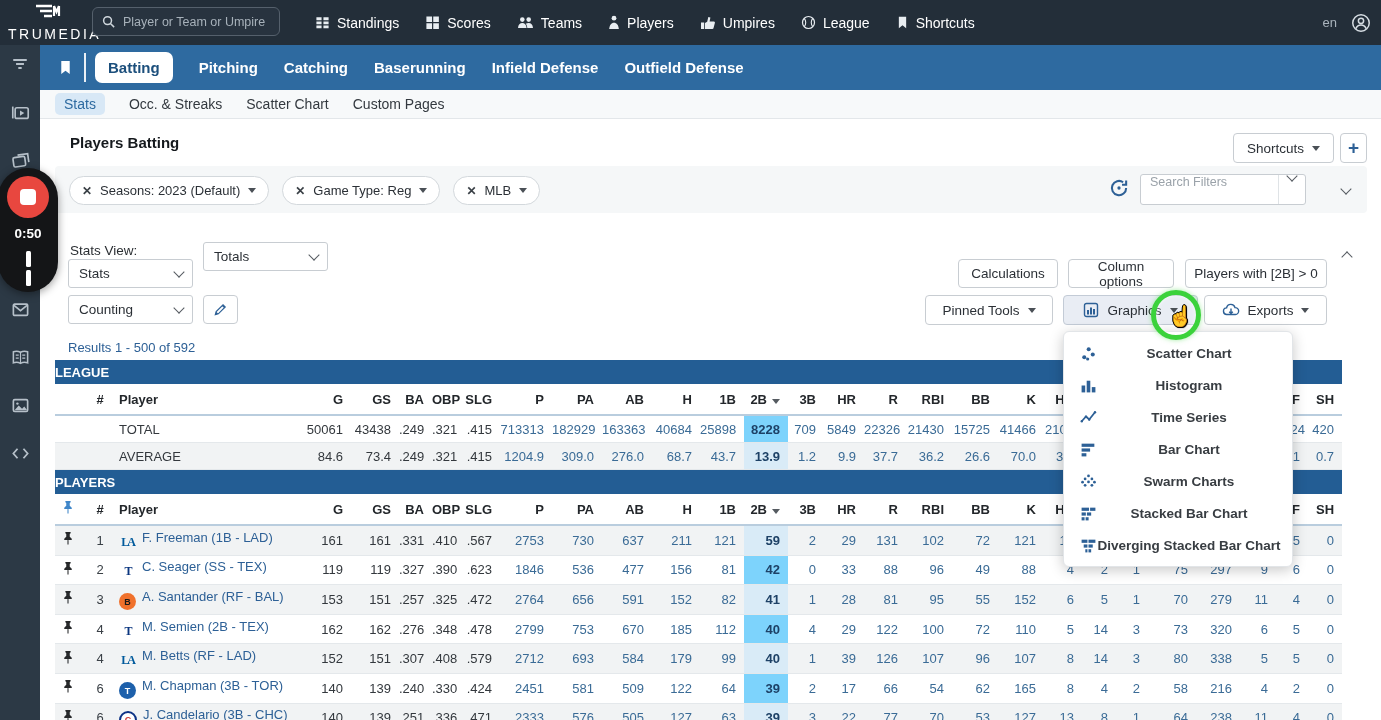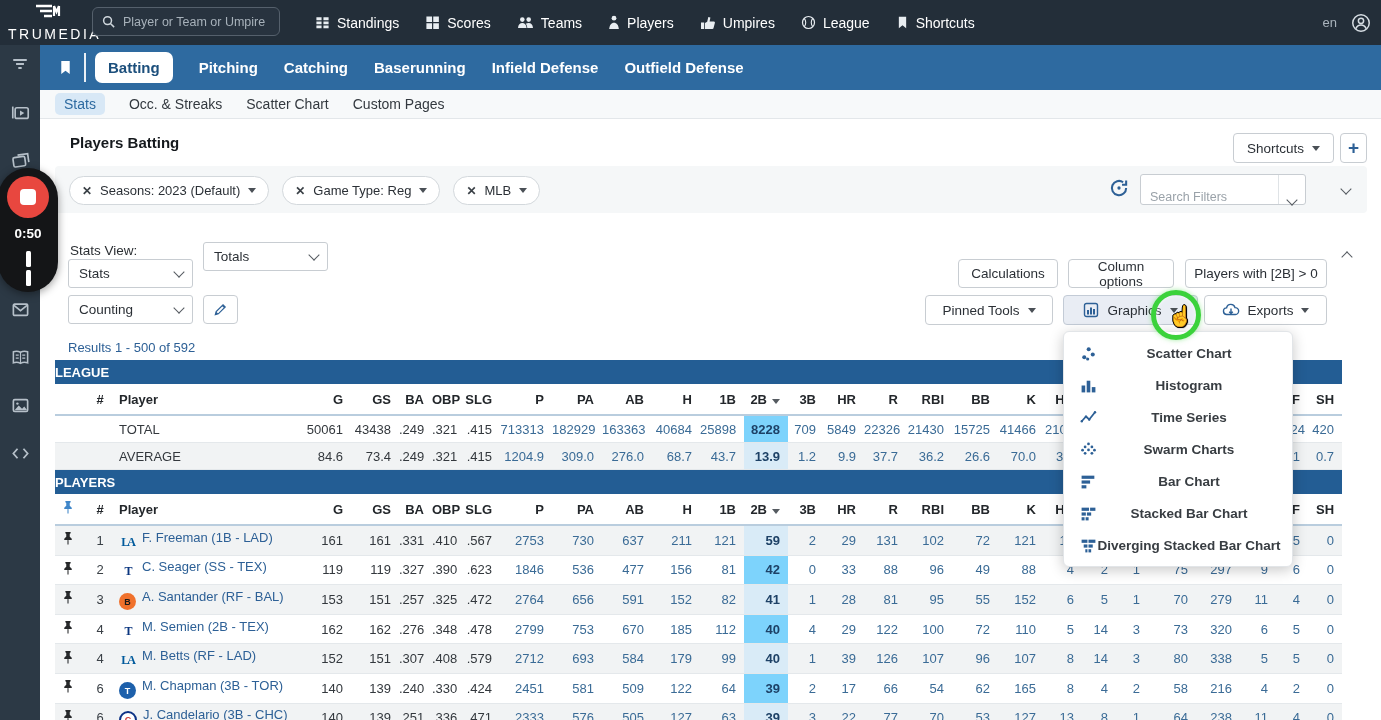--- a/index.html
+++ b/index.html
@@ -52,21 +52,21 @@
   .btn{background:#fff;border:1px solid #c8cdd2;border-radius:4px;font-family:inherit;font-size:13.5px;color:#2b3036;cursor:pointer;display:flex;align-items:center;justify-content:center;gap:8px;box-sizing:border-box;}
   #shortcuts-btn{position:absolute;left:1233px;top:133px;width:101px;height:30px;}
   #add-page-btn{position:absolute;left:1340px;top:133px;width:27px;height:30px;color:#2d6096;font-size:19px;font-weight:bold;}
 
   
   #filter-panel{position:absolute;left:55px;top:166px;width:1312px;height:47px;background:#f5f7f8;border-radius:4px;}
   .chips{position:absolute;left:14px;top:10px;display:flex;gap:13px;}
   .chip{height:27px;background:#fff;border:1px solid #d3d8dc;border-radius:15px;display:flex;align-items:center;gap:8px;padding:0 12px;font-size:13px;color:#2b3036;cursor:pointer;white-space:nowrap;}
   .chip .x{font-size:12px;color:#3a4046;font-weight:bold;}
   #history-btn{position:absolute;left:1053px;top:11px;color:#2d6096;cursor:pointer;background:none;border:none;padding:0;}
-  #filter-search{position:absolute;left:1085px;top:8px;width:166px;height:31px;background:#fff;border:1px solid #c8cdd2;border-radius:3px;display:flex;align-items:flex-end;box-sizing:border-box;cursor:pointer;}
+  #filter-search{position:absolute;left:1085px;top:8px;width:166px;height:31px;background:#fff;border:1px solid #c8cdd2;border-radius:3px;display:flex;align-items:flex-start;box-sizing:border-box;cursor:pointer;}
   #filter-search .ph{flex:1;color:#9aa2a9;font-size:12.5px;padding-left:9px;}
   #filter-search .sep{width:1px;height:29px;background:#dfe3e6;}
   .chevbox{width:26px;display:flex;align-items:center;justify-content:center;}
   .chev{display:inline-block;width:7px;height:7px;border-right:1.7px solid #555b61;border-bottom:1.7px solid #555b61;transform:rotate(45deg);margin-top:-3px;}
   .chev.up{transform:rotate(-135deg);margin-top:3px;}
   #filter-collapse{position:absolute;left:1281px;top:14px;background:none;border:none;cursor:pointer;}
 
   
   .ctl-label{position:absolute;font-size:13.5px;color:#2b2f33;}
   .select{position:absolute;height:29px;background:#fff;border:1px solid #c8cdd2;border-radius:3px;display:flex;align-items:center;box-sizing:border-box;cursor:pointer;font-size:13.5px;color:#2b3036;}
@@ -808,41 +808,41 @@
             <circle cx="6" cy="7.6" r="1.2" fill="currentColor"></circle>
             <circle cx="9.2" cy="10.5" r="1.2" fill="currentColor"></circle>
             <circle cx="15" cy="3.2" r="1.2" fill="currentColor"></circle>
           </svg>
         </span>
         <span class="gm-lb">Time Series</span>
       </div>
       <div class="gm-item">
         <span class="gm-ic">
           <svg width="17" height="17" viewBox="0 0 16 16">
+            <rect x="1.5" y="2.5" width="12" height="3" fill="currentColor"></rect>
+            <rect x="1.5" y="7" width="8" height="3" fill="currentColor"></rect>
+            <rect x="1.5" y="11.5" width="4.5" height="3" fill="currentColor"></rect>
+          </svg>
+        </span>
+        <span class="gm-lb">Bar Chart</span>
+      </div>
+      <div class="gm-item">
+        <span class="gm-ic">
+          <svg width="17" height="17" viewBox="0 0 16 16">
             <circle cx="8" cy="2.8" r="1.3" fill="currentColor"></circle>
             <circle cx="4.8" cy="5.6" r="1.3" fill="currentColor"></circle>
             <circle cx="11.2" cy="5.6" r="1.3" fill="currentColor"></circle>
             <circle cx="2.4" cy="8.6" r="1.3" fill="currentColor"></circle>
             <circle cx="8" cy="8.4" r="1.3" fill="currentColor"></circle>
             <circle cx="13.6" cy="8.6" r="1.3" fill="currentColor"></circle>
             <circle cx="4.8" cy="11.6" r="1.3" fill="currentColor"></circle>
             <circle cx="11.2" cy="11.6" r="1.3" fill="currentColor"></circle>
           </svg>
         </span>
         <span class="gm-lb">Swarm Charts</span>
-      </div>
-      <div class="gm-item">
-        <span class="gm-ic">
-          <svg width="17" height="17" viewBox="0 0 16 16">
-            <rect x="1.5" y="2.5" width="12" height="3" fill="currentColor"></rect>
-            <rect x="1.5" y="7" width="8" height="3" fill="currentColor"></rect>
-            <rect x="1.5" y="11.5" width="4.5" height="3" fill="currentColor"></rect>
-          </svg>
-        </span>
-        <span class="gm-lb">Bar Chart</span>
       </div>
       <div class="gm-item">
         <span class="gm-ic">
           <svg width="17" height="17" viewBox="0 0 16 16">
             <rect x="1.5" y="2.5" width="7" height="3" fill="currentColor"></rect>
             <rect x="9.5" y="2.5" width="5" height="3" fill="currentColor"></rect>
             <rect x="1.5" y="7" width="4" height="3" fill="currentColor"></rect>
             <rect x="6.5" y="7" width="4" height="3" fill="currentColor"></rect>
             <rect x="1.5" y="11.5" width="2.8" height="3" fill="currentColor"></rect>
             <rect x="5.3" y="11.5" width="2.8" height="3" fill="currentColor"></rect>

